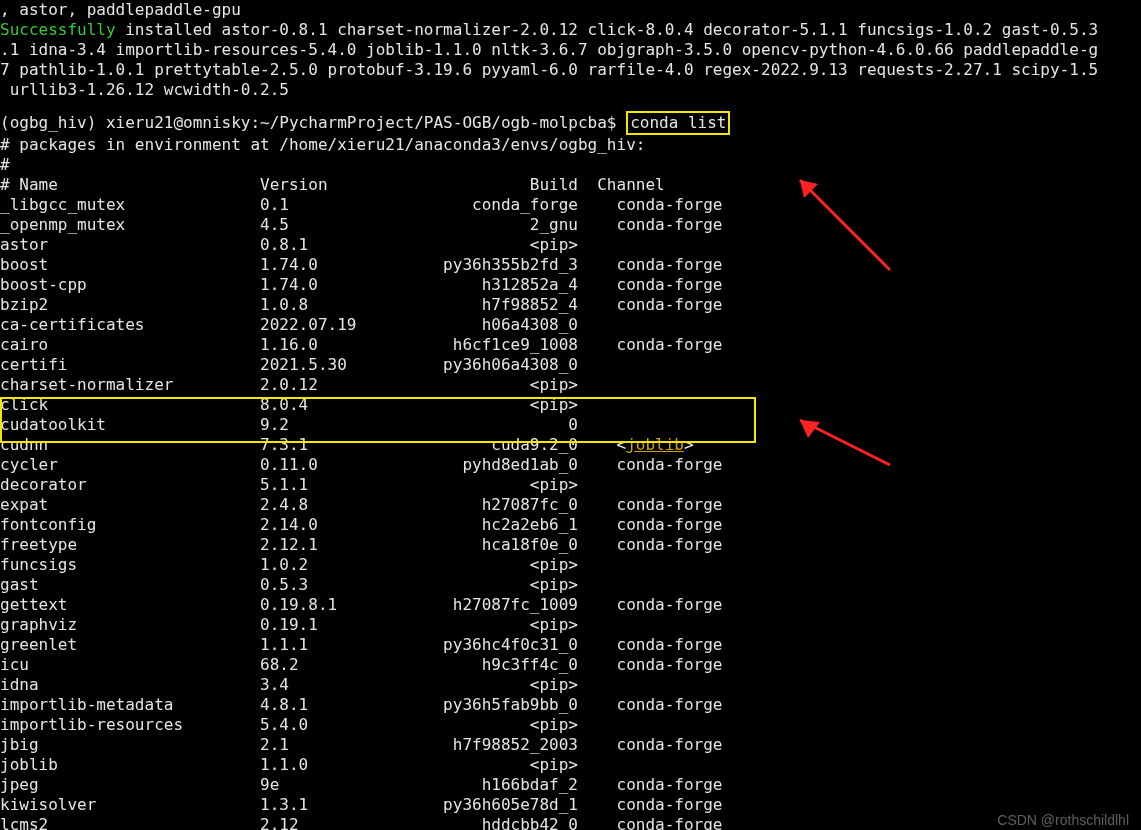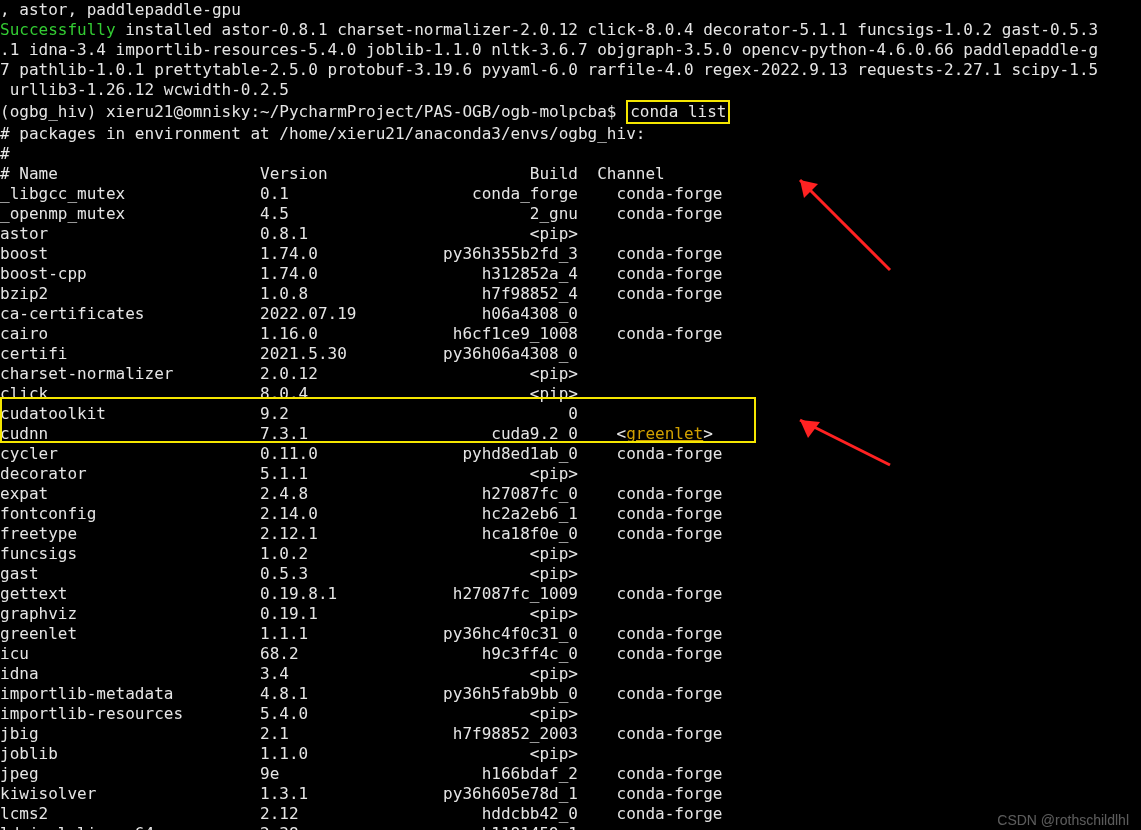--- a/index.html
+++ b/index.html
@@ -1,19 +1,19 @@
 <!DOCTYPE html>
 <html><head>
 <meta charset="utf-8">
 <style>
   html,body{margin:0;padding:0;background:#000;color:#e5e5e5;width:1141px;height:830px;overflow:hidden;}
   body{position:relative;}
   pre.term{font-family:"DejaVu Sans Mono","Courier New",monospace;font-size:16px;line-height:20px;white-space:pre;margin:0;padding:0;}
   .grn{color:#33cc33;}
-  .cmd-box{border:2px solid #f5e600;padding:0 2px;display:inline-block;}
+  .cmd-box{border:2px solid #f5e600;padding:0 2px;display:inline-block;margin-top:11px;}
   .hl-box{position:absolute;border:2px solid #f5e600;pointer-events:none;}
   .unk{color:#d0a000;text-decoration:underline;}
   .watermark{position:absolute;right:12px;bottom:2px;color:rgba(230,230,230,0.4);font-family:sans-serif;font-size:14px;}
   .arrow{position:absolute;pointer-events:none;}
 </style>
 </head>
 <body>
 
 <pre class="term" id="term">, astor, paddlepaddle-gpu
 <span class="grn">Successfully</span> installed astor-0.8.1 charset-normalizer-2.0.12 click-8.0.4 decorator-5.1.1 funcsigs-1.0.2 gast-0.5.3
@@ -29,21 +29,21 @@
 astor                      0.8.1                       &lt;pip&gt;    
 boost                      1.74.0             py36h355b2fd_3    conda-forge
 boost-cpp                  1.74.0                 h312852a_4    conda-forge
 bzip2                      1.0.8                  h7f98852_4    conda-forge
 ca-certificates            2022.07.19             h06a4308_0    
 cairo                      1.16.0              h6cf1ce9_1008    conda-forge
 certifi                    2021.5.30          py36h06a4308_0    
 charset-normalizer         2.0.12                      &lt;pip&gt;    
 click                      8.0.4                       &lt;pip&gt;    
 cudatoolkit                9.2                             0    
-cudnn                      7.3.1                   cuda9.2_0    &lt;<span class="unk">greenlet</span>&gt;
+cudnn                      7.3.1                   cuda9.2_0    &lt;<span class="unk">joblib</span>&gt;
 cycler                     0.11.0               pyhd8ed1ab_0    conda-forge
 decorator                  5.1.1                       &lt;pip&gt;    
 expat                      2.4.8                  h27087fc_0    conda-forge
 fontconfig                 2.14.0                 hc2a2eb6_1    conda-forge
 freetype                   2.12.1                 hca18f0e_0    conda-forge
 funcsigs                   1.0.2                       &lt;pip&gt;    
 gast                       0.5.3                       &lt;pip&gt;    
 gettext                    0.19.8.1            h27087fc_1009    conda-forge
 graphviz                   0.19.1                      &lt;pip&gt;    
 greenlet                   1.1.1              py36hc4f0c31_0    conda-forge

